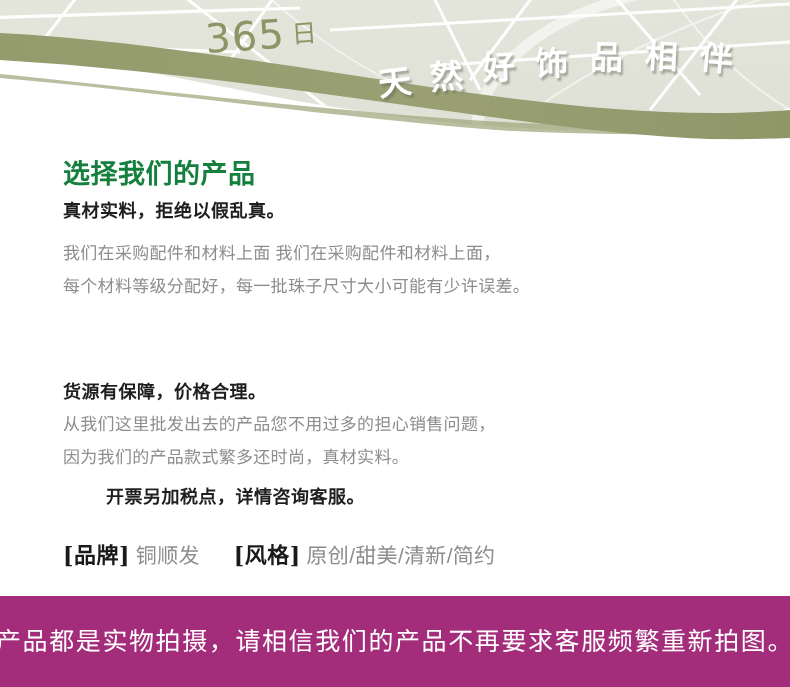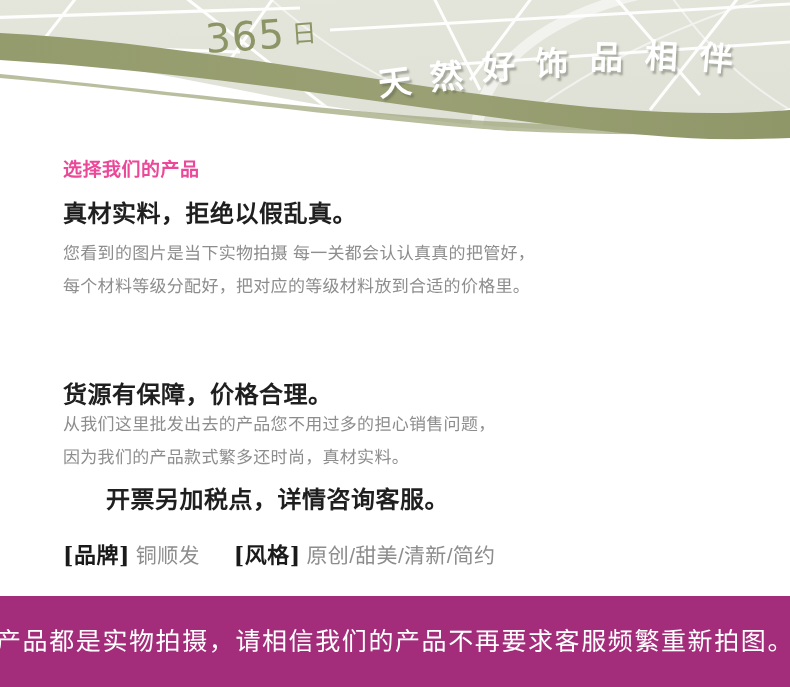--- a/index.html
+++ b/index.html
@@ -91,31 +91,31 @@
     width: 790px;
     height: 456px;
     padding: 0;
   }
 
   .block { position: absolute; left: 63px; }
 
   .h-title {
     font-family: "DejaVu Serif", "Liberation Serif", serif;
     font-weight: 700;
-    font-size: 19px;
-    color: #ec4899;
+    font-size: 27px;
+    color: #15803d;
     letter-spacing: 0.5px;
     white-space: nowrap;
     line-height: 1;
   }
 
   .h-sub {
     font-family: "DejaVu Serif", "Liberation Serif", serif;
     font-weight: 700;
-    font-size: 24px;
+    font-size: 18px;
     color: #1f1f1f;
     letter-spacing: 0.5px;
     white-space: nowrap;
     line-height: 1;
   }
 
   .body-line {
     font-family: "Liberation Sans", "DejaVu Sans", sans-serif;
     font-size: 17px;
     color: #8d8d8d;
@@ -249,24 +249,24 @@
 
   <div class="content">
 
     <div class="block" style="top:20px;">
       <div class="h-title">选择我们的产品</div>
     </div>
     <div class="block" style="top:62px;">
       <div class="h-sub">真材实料，拒绝以假乱真。</div>
     </div>
     <div class="block" style="top:105px;">
-      <div class="body-line">您看到的图片是当下实物拍摄 每一关都会认认真真的把管好，</div>
+      <div class="body-line">我们在采购配件和材料上面 我们在采购配件和材料上面，</div>
     </div>
     <div class="block" style="top:138px;">
-      <div class="body-line">每个材料等级分配好，把对应的等级材料放到合适的价格里。</div>
+      <div class="body-line">每个材料等级分配好，每一批珠子尺寸大小可能有少许误差。</div>
     </div>
 
     <div class="block" style="top:233px;margin-top:10px;">
       <div class="h-sub">货源有保障，价格合理。</div>
     </div>
     <div class="block" style="top:276px;">
       <div class="body-line">从我们这里批发出去的产品您不用过多的担心销售问题，</div>
     </div>
     <div class="block" style="top:309px;">
       <div class="body-line">因为我们的产品款式繁多还时尚，真材实料。</div>

